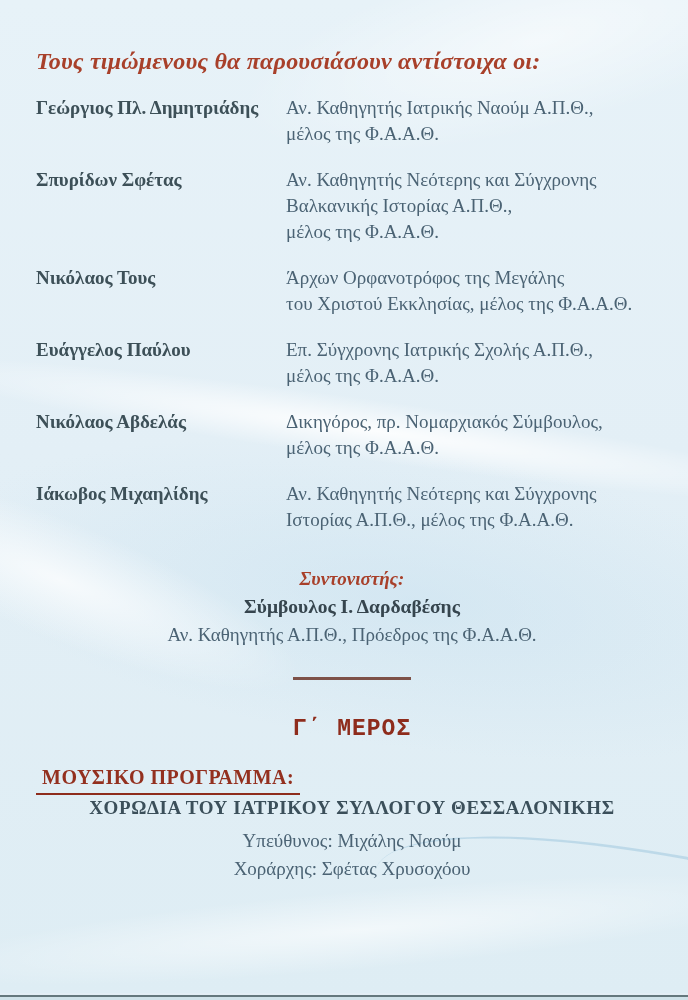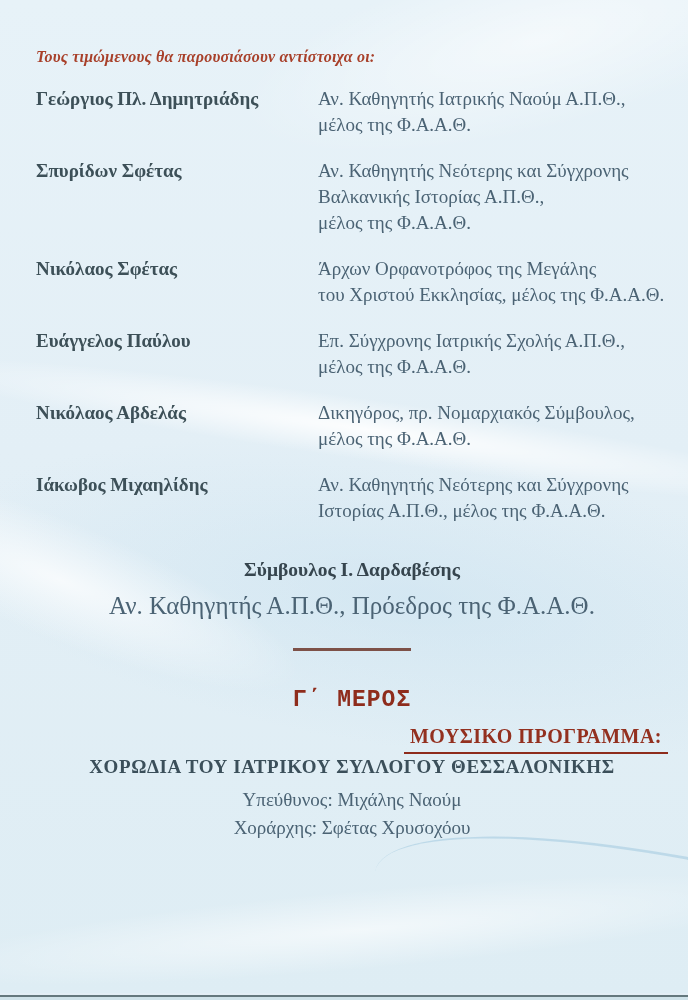--- a/index.html
+++ b/index.html
@@ -47,28 +47,27 @@
     left:-90px;top:890px;width:900px;height:80px;
     transform:rotate(-5deg);
     background:radial-gradient(ellipse at center,rgba(255,255,255,.6) 0%,rgba(255,255,255,0) 70%);
   }
   .content{
     position:relative;z-index:2;
     padding:48px 20px 0 36px;
   }
   .intro{
     margin:0 0 20px 0;
-    font-size:16px;font-weight:bold;font-style:italic;
+    font-size:24px;font-weight:bold;font-style:italic;
     color:#a8402a;
     letter-spacing:.2px;
   }
   .presenter-row{
     display:flex;align-items:flex-start;
     margin-bottom:20px;
-    gap:32px;
   }
   .presenter-name{
     flex:0 0 250px;
     font-size:19px;font-weight:bold;
     color:#3d5058;
     line-height:26px;
   }
   .presenter-desc{
     flex:1;
     font-size:19px;
@@ -84,38 +83,38 @@
     margin:0;
     font-size:19px;font-weight:bold;font-style:italic;
     color:#a8402a;line-height:28px;
   }
   .coord-name{
     margin:0;
     font-size:19.5px;font-weight:bold;
     color:#36454e;line-height:28px;
   }
   .coord-title{
-    margin:8px;
-    font-size:25px;
+    margin:0;
+    font-size:19px;
     color:#4b6374;line-height:28px;
   }
   .divider{
     width:118px;height:3px;
     margin:28px auto 0 auto;
     background:#7d5148;
   }
   .part-title{
     margin:36px 0 0 0;
     text-align:center;
     font-size:23px;font-weight:bold;
     color:#8e2c1c;
     letter-spacing:1px;
     font-family:Liberation Mono, monospace;
   }
-  .part-subtitle-wrap{text-align:right;margin-top:12px;}
+  .part-subtitle-wrap{text-align:left;margin-top:24px;}
   .part-subtitle{
     display:inline-block;
     font-size:20px;font-weight:bold;
     color:#93301f;
     letter-spacing:.5px;
     border-bottom:2px solid #8e2c1c;
     padding:0 6px 4px 6px;
   }
   .choir{
     text-align:center;
@@ -164,21 +163,21 @@
       </div>
 
       <div class="presenter-row">
         <div class="presenter-name">Σπυρίδων Σφέτας</div>
         <div class="presenter-desc">Αν. Καθηγητής Νεότερης και Σύγχρονης
 Βαλκανικής Ιστορίας Α.Π.Θ.,
 μέλος της Φ.Α.Α.Θ.</div>
       </div>
 
       <div class="presenter-row">
-        <div class="presenter-name">Νικόλαος Σφέτας</div>
+        <div class="presenter-name">Νικόλαος Τους</div>
         <div class="presenter-desc">Άρχων Ορφανοτρόφος της Μεγάλης
 του Χριστού Εκκλησίας, μέλος της Φ.Α.Α.Θ.</div>
       </div>
 
       <div class="presenter-row">
         <div class="presenter-name">Ευάγγελος Παύλου</div>
         <div class="presenter-desc">Επ. Σύγχρονης Ιατρικής Σχολής Α.Π.Θ.,
 μέλος της Φ.Α.Α.Θ.</div>
       </div>
 
@@ -190,20 +189,21 @@
 
       <div class="presenter-row">
         <div class="presenter-name">Ιάκωβος Μιχαηλίδης</div>
         <div class="presenter-desc">Αν. Καθηγητής Νεότερης και Σύγχρονης
 Ιστορίας Α.Π.Θ., μέλος της Φ.Α.Α.Θ.</div>
       </div>
 
     </div>
 
     <div class="coordinator">
+      <p class="coord-label">Συντονιστής:</p>
       <p class="coord-name">Σύμβουλος Ι. Δαρδαβέσης</p>
       <p class="coord-title">Αν. Καθηγητής Α.Π.Θ., Πρόεδρος της Φ.Α.Α.Θ.</p>
     </div>
 
     <div class="divider"></div>
 
     <h2 class="part-title">Γ΄ ΜΕΡΟΣ</h2>
 
     <div class="part-subtitle-wrap">
       <span class="part-subtitle">ΜΟΥΣΙΚΟ ΠΡΟΓΡΑΜΜΑ:</span>

